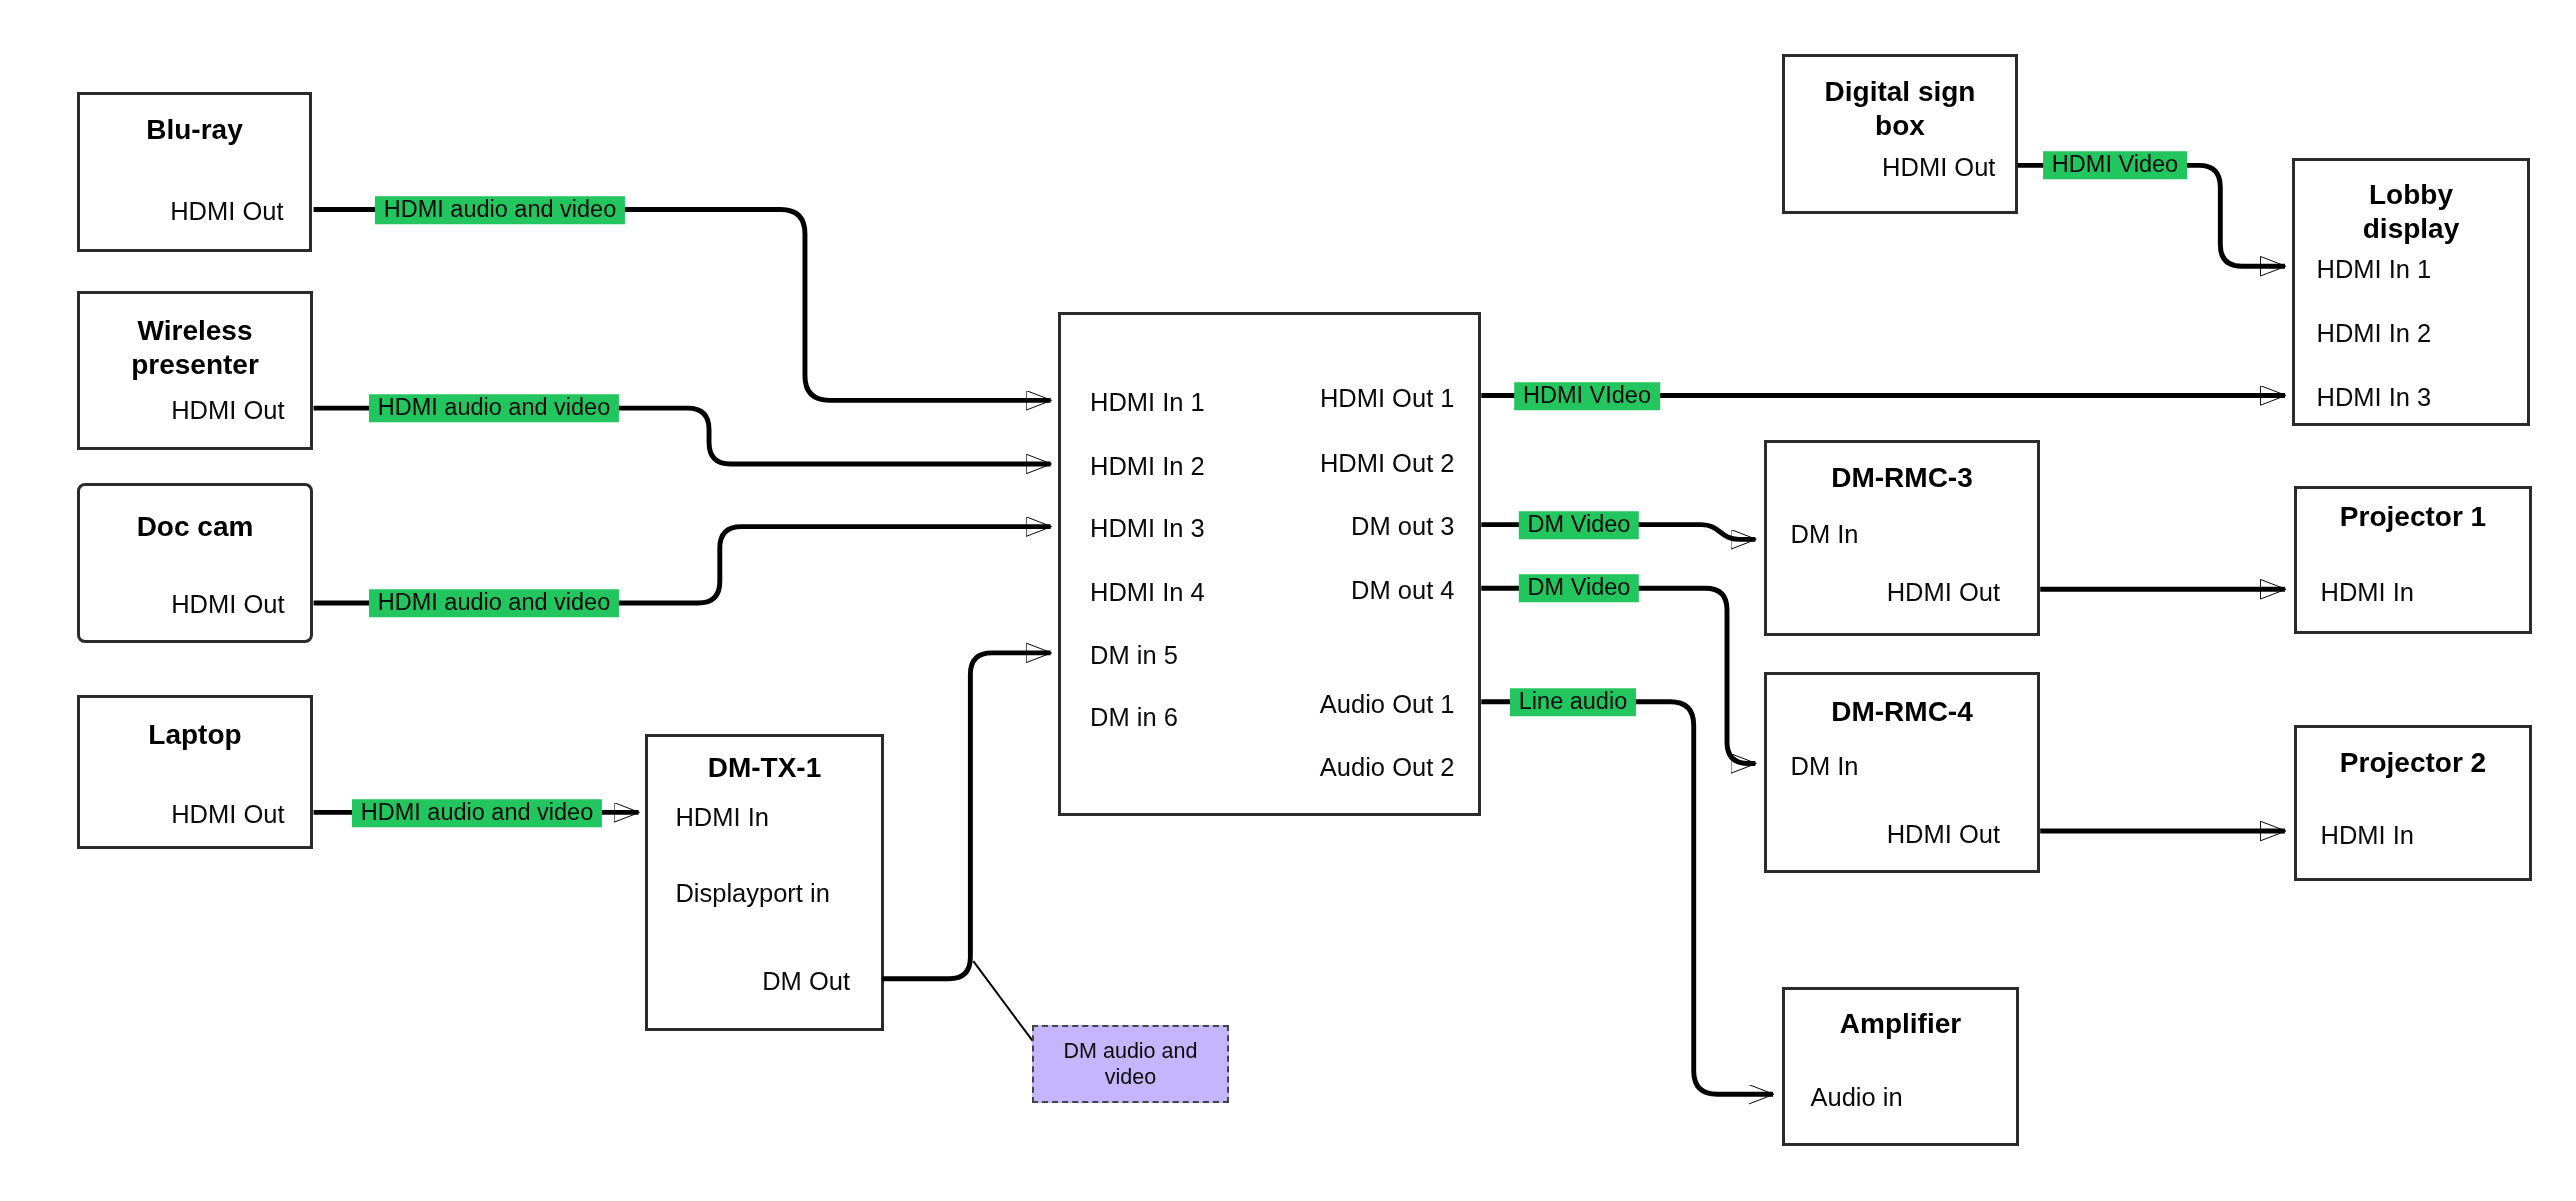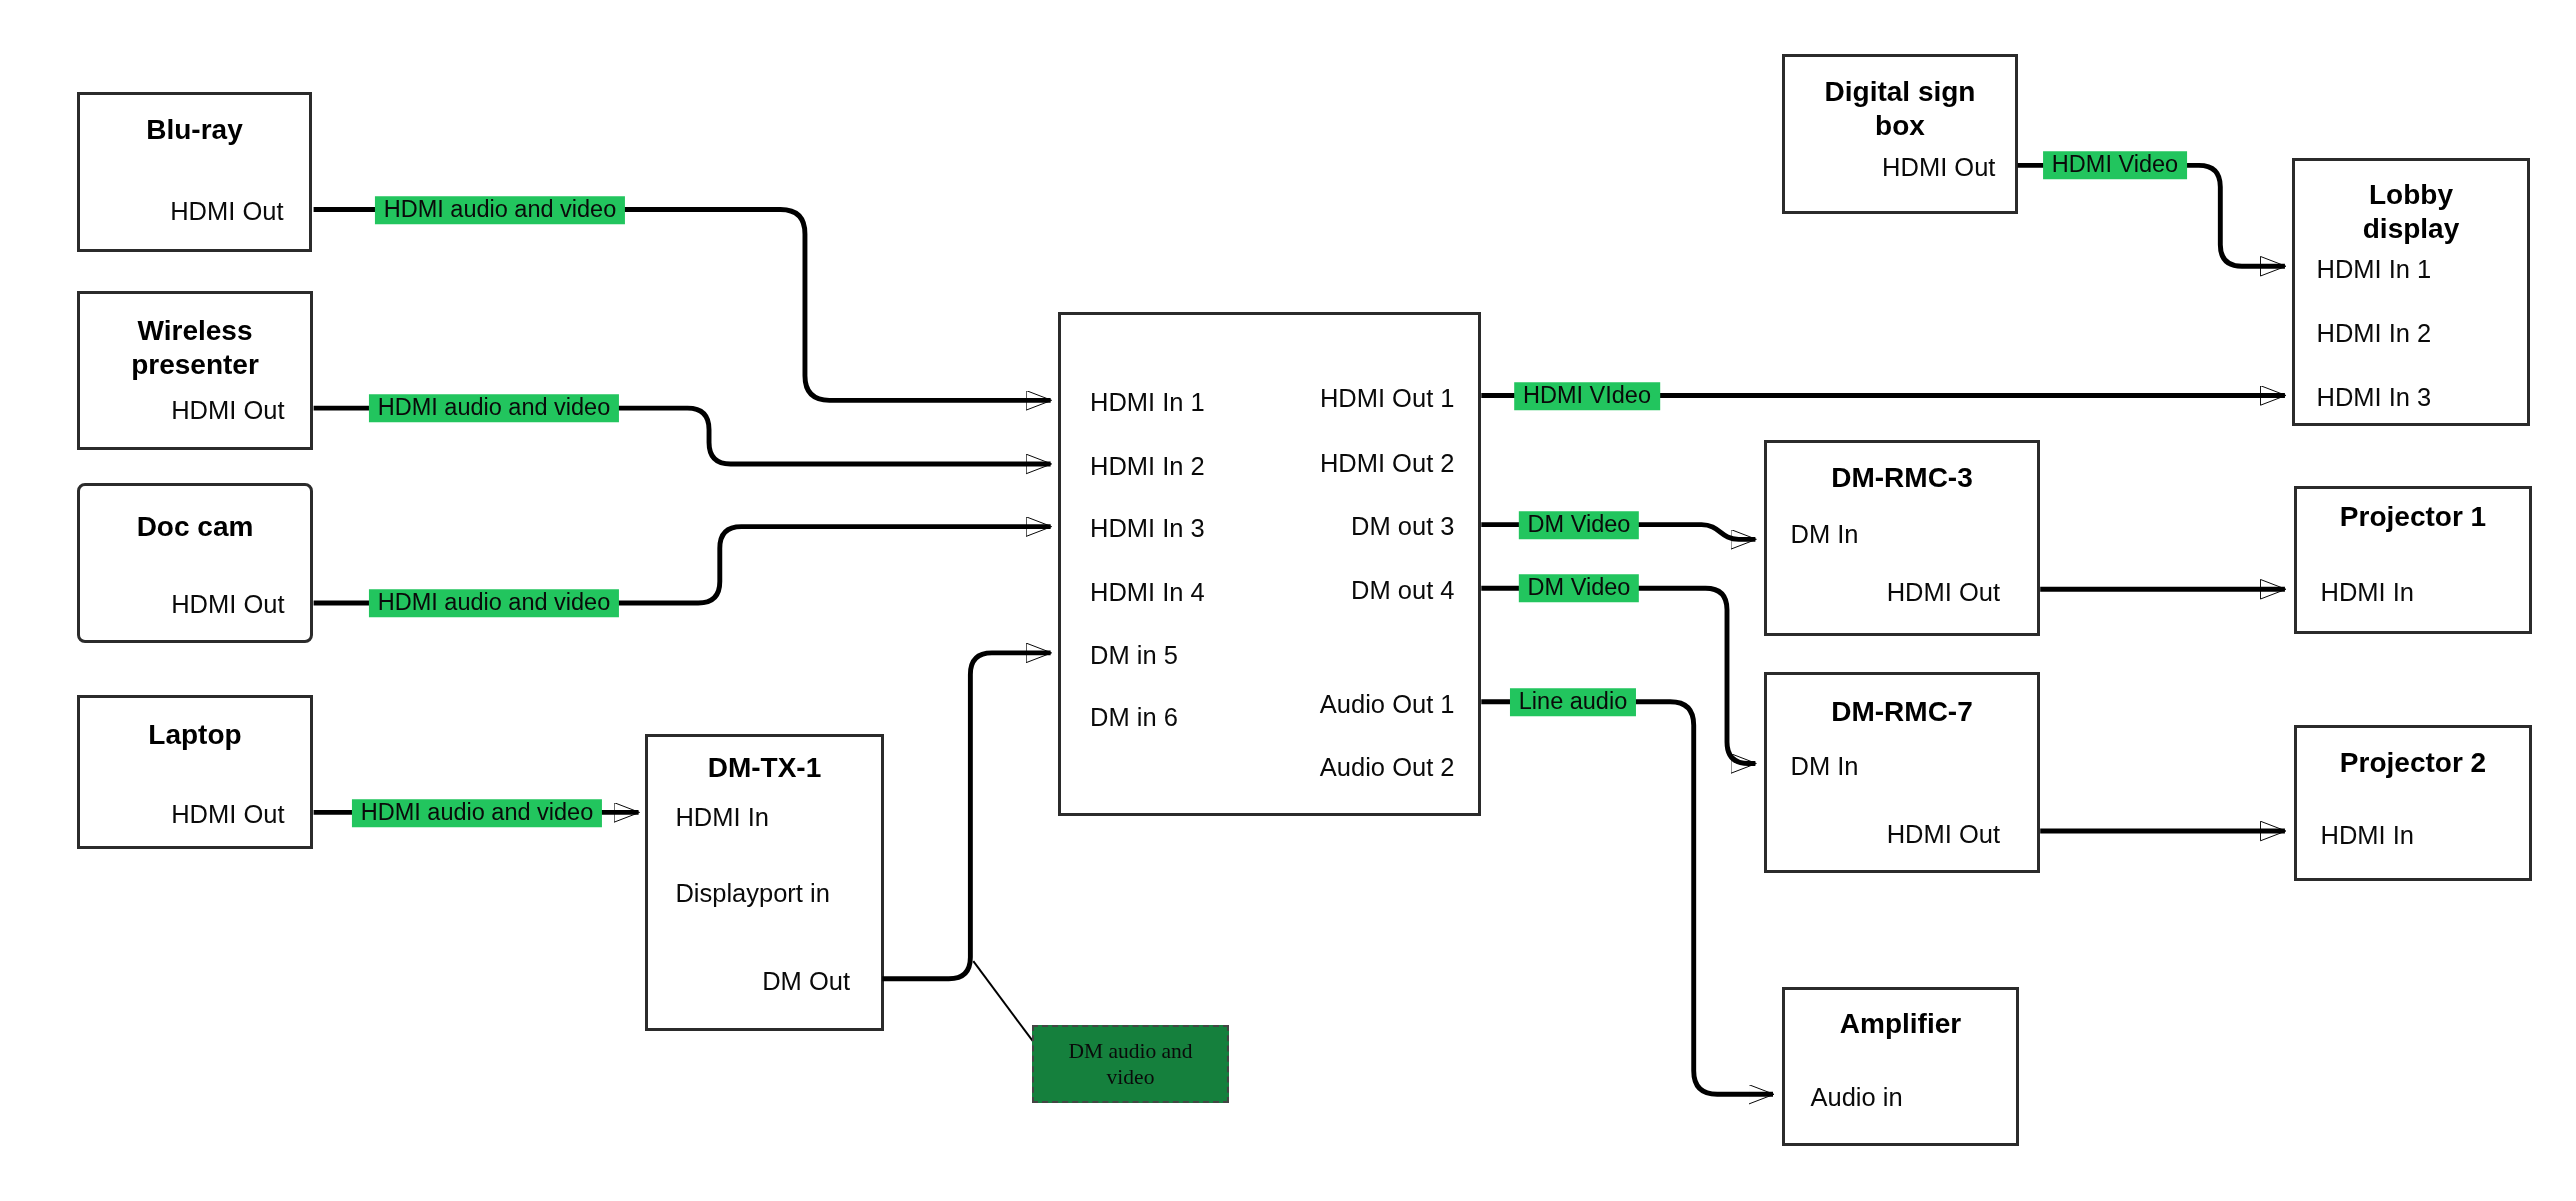--- a/index.html
+++ b/index.html
@@ -5,23 +5,23 @@
   html,body{margin:0;padding:0;background:#ffffff;}
   body{font-family:"Liberation Sans","DejaVu Sans",sans-serif;color:#000;}
   .stage{position:relative;width:2576px;height:1201px;background:#fff;overflow:hidden;}
   .node{position:absolute;border:3.9px solid #2b2b2b;background:#fff;box-sizing:border-box;}
   .title{position:absolute;left:9.8px;right:9.8px;text-align:center;font-weight:bold;
          font-size:28px;line-height:34px;letter-spacing:0;}
   .port{position:absolute;font-size:25.5px;line-height:25.5px;white-space:nowrap;
         transform:translateY(-50%);color:#0a0a0a;}
   .elabel{position:absolute;transform:translate(-50%,-50%);background:#22c55e;
           padding:1px 8.8px;font-size:23.5px;line-height:25.5px;white-space:nowrap;color:#0a0a0a;}
-  .callout{position:absolute;border:2px dashed #444;background:#15803d;box-sizing:border-box;
+  .callout{position:absolute;border:2px dashed #444;background:#c4b5fd;box-sizing:border-box;
            display:flex;align-items:center;justify-content:center;text-align:center;
-           font-size:21.5px;line-height:26.4px;color:#0a0a0a;font-family:Liberation Serif, serif;}
+           font-size:21.5px;line-height:26.4px;color:#0a0a0a;}
   .callout span{display:block;max-width:157px;}
   svg.wires{position:absolute;left:0;top:0;pointer-events:none;}
   svg.wires path{fill:none;stroke:#000;}
   .wire{stroke-width:5;}
   .leader{stroke-width:2;}
 </style>
 </head>
 <body>
 
 <div class="stage">
@@ -85,21 +85,21 @@
     <span class="port" style="top:92px;left:23.5px;">DM In</span>
     <span class="port" style="top:150px;right:37px;">HDMI Out</span>
   </div>
 
   <div class="node" style="left:2294px;top:486px;width:238px;height:148px;padding-left:26px;">
     <div class="title" style="top:10.8px;">Projector 1</div>
     <span class="port" style="top:104px;left:23.5px;">HDMI In</span>
   </div>
 
   <div class="node" style="left:1764px;top:672px;width:276px;height:201px;">
-    <div class="title" style="top:19.6px;">DM-RMC-7</div>
+    <div class="title" style="top:19.6px;">DM-RMC-4</div>
     <span class="port" style="top:92px;left:23.5px;">DM In</span>
     <span class="port" style="top:160px;right:37px;">HDMI Out</span>
   </div>
 
   <div class="node" style="left:2294px;top:725px;width:238px;height:156px;">
     <div class="title" style="top:17.6px;">Projector 2</div>
     <span class="port" style="top:108px;left:23.5px;">HDMI In</span>
   </div>
 
   <div class="node" style="left:1782px;top:987px;width:237px;height:159px;">

